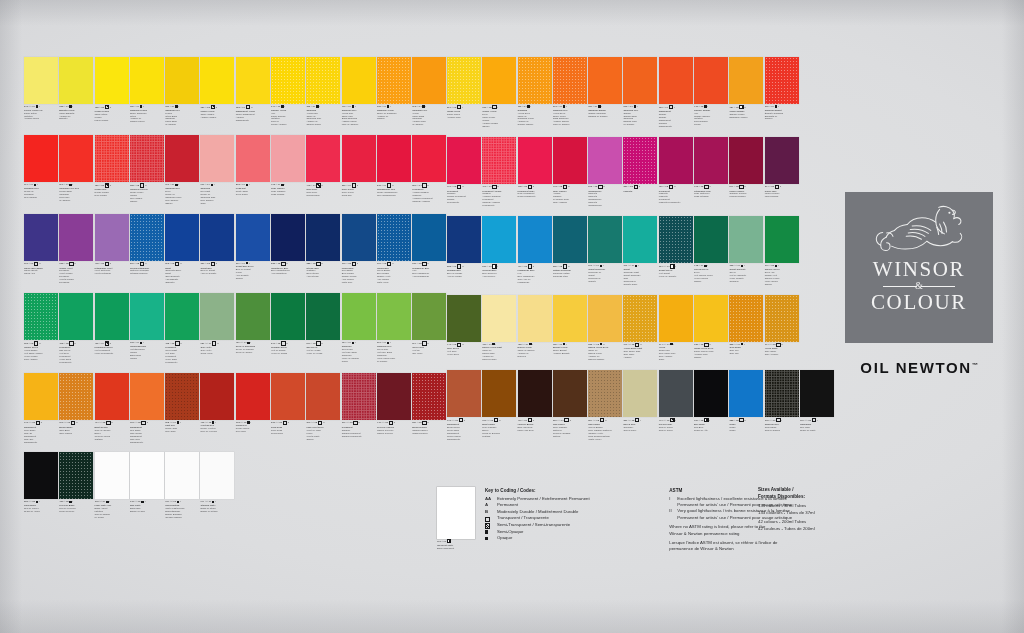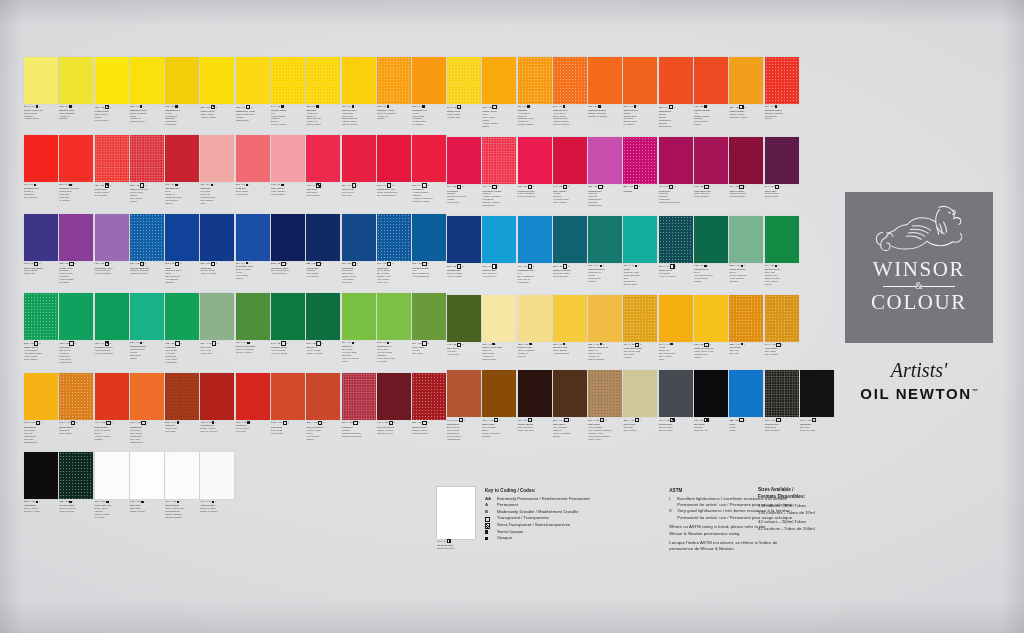--- a/index.html
+++ b/index.html
@@ -2074,21 +2074,20 @@
           <path d="M32 91c-5-2-9-7-9-13 0-7 6-13 13-13"></path>
         </g>
       </svg>
       <div id="logo-word">
         <span class="l1">WINSOR</span>
         <span class="amp">&amp;</span>
         <span class="l2">COLOUR</span>
       </div>
     </div>
     <div id="logo-sub">
-      <span class="artists">Artists'</span>
       <span class="oilcolour"><span>OIL NEWTON</span><sup>™</sup></span>
     </div>
   </div>
 
   <div id="info">
     <div id="info-flex">
       <div class="keybox">
         <div class="keychip"></div>
         <div class="code">
           <span>060 A 01</span>

